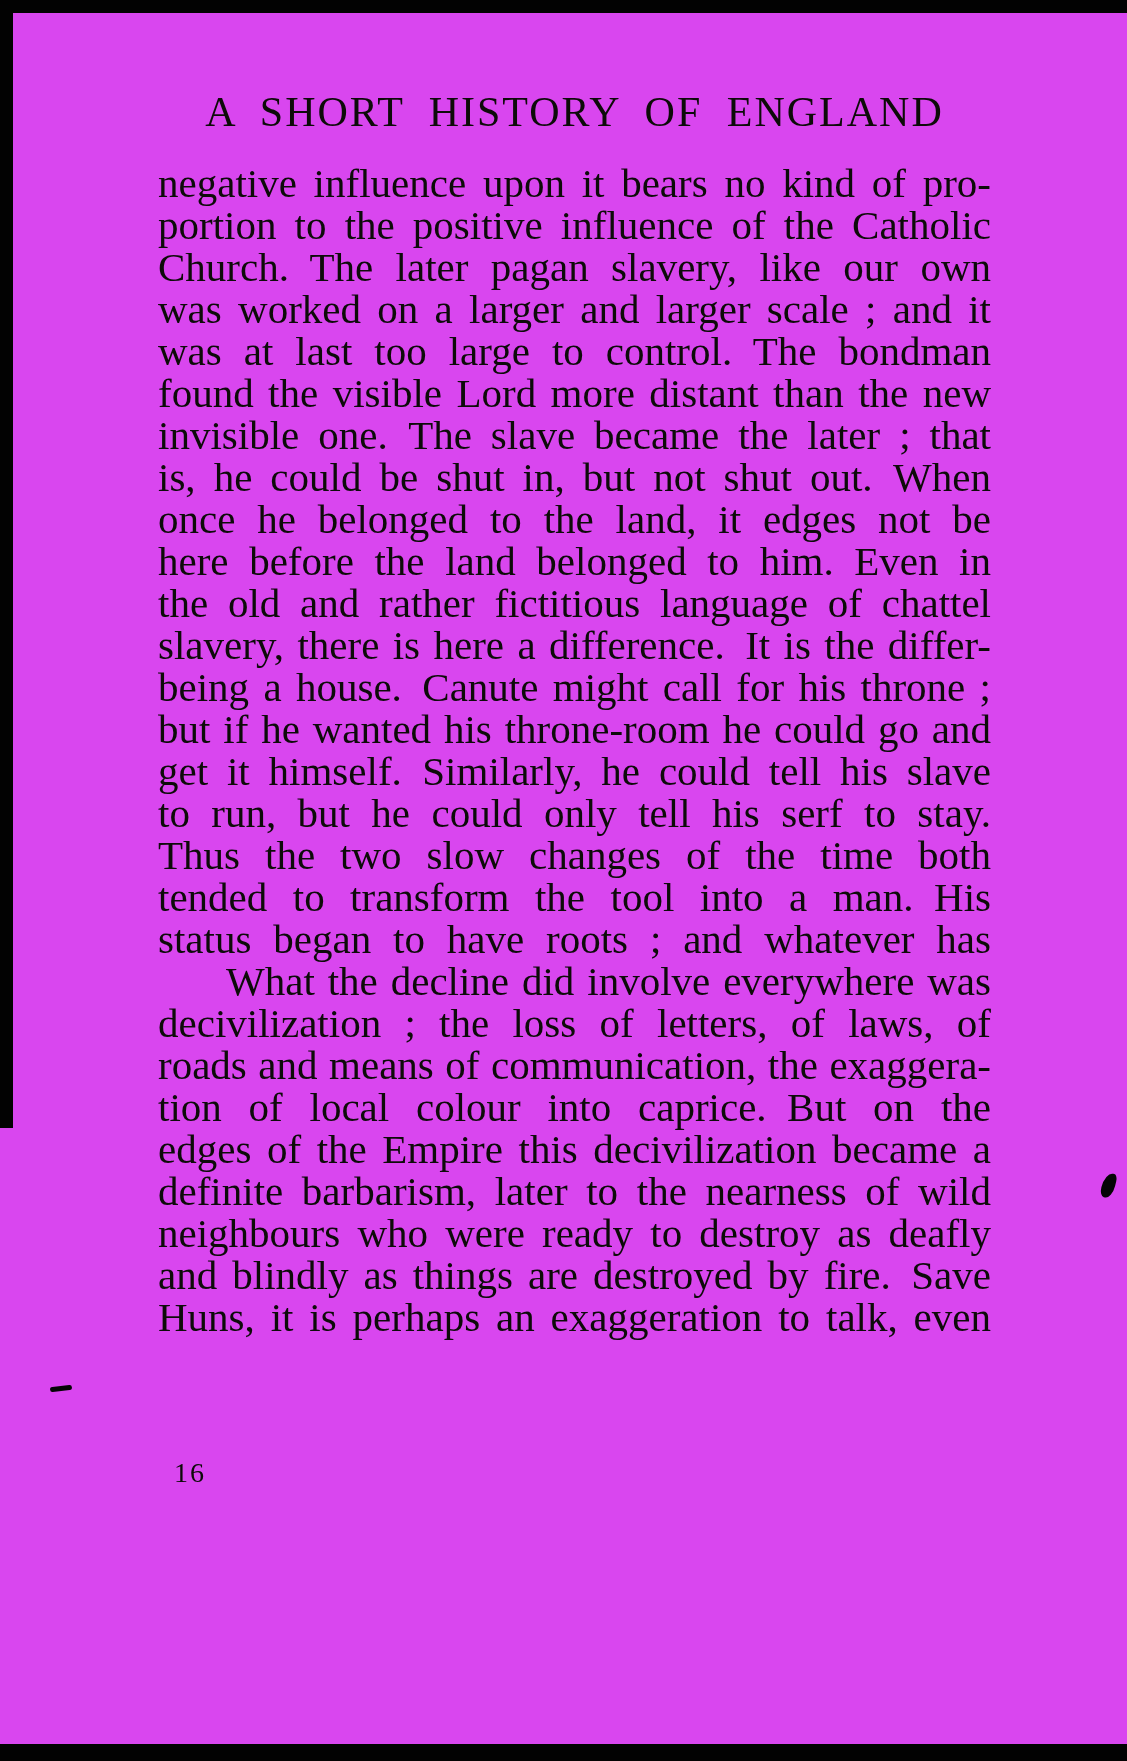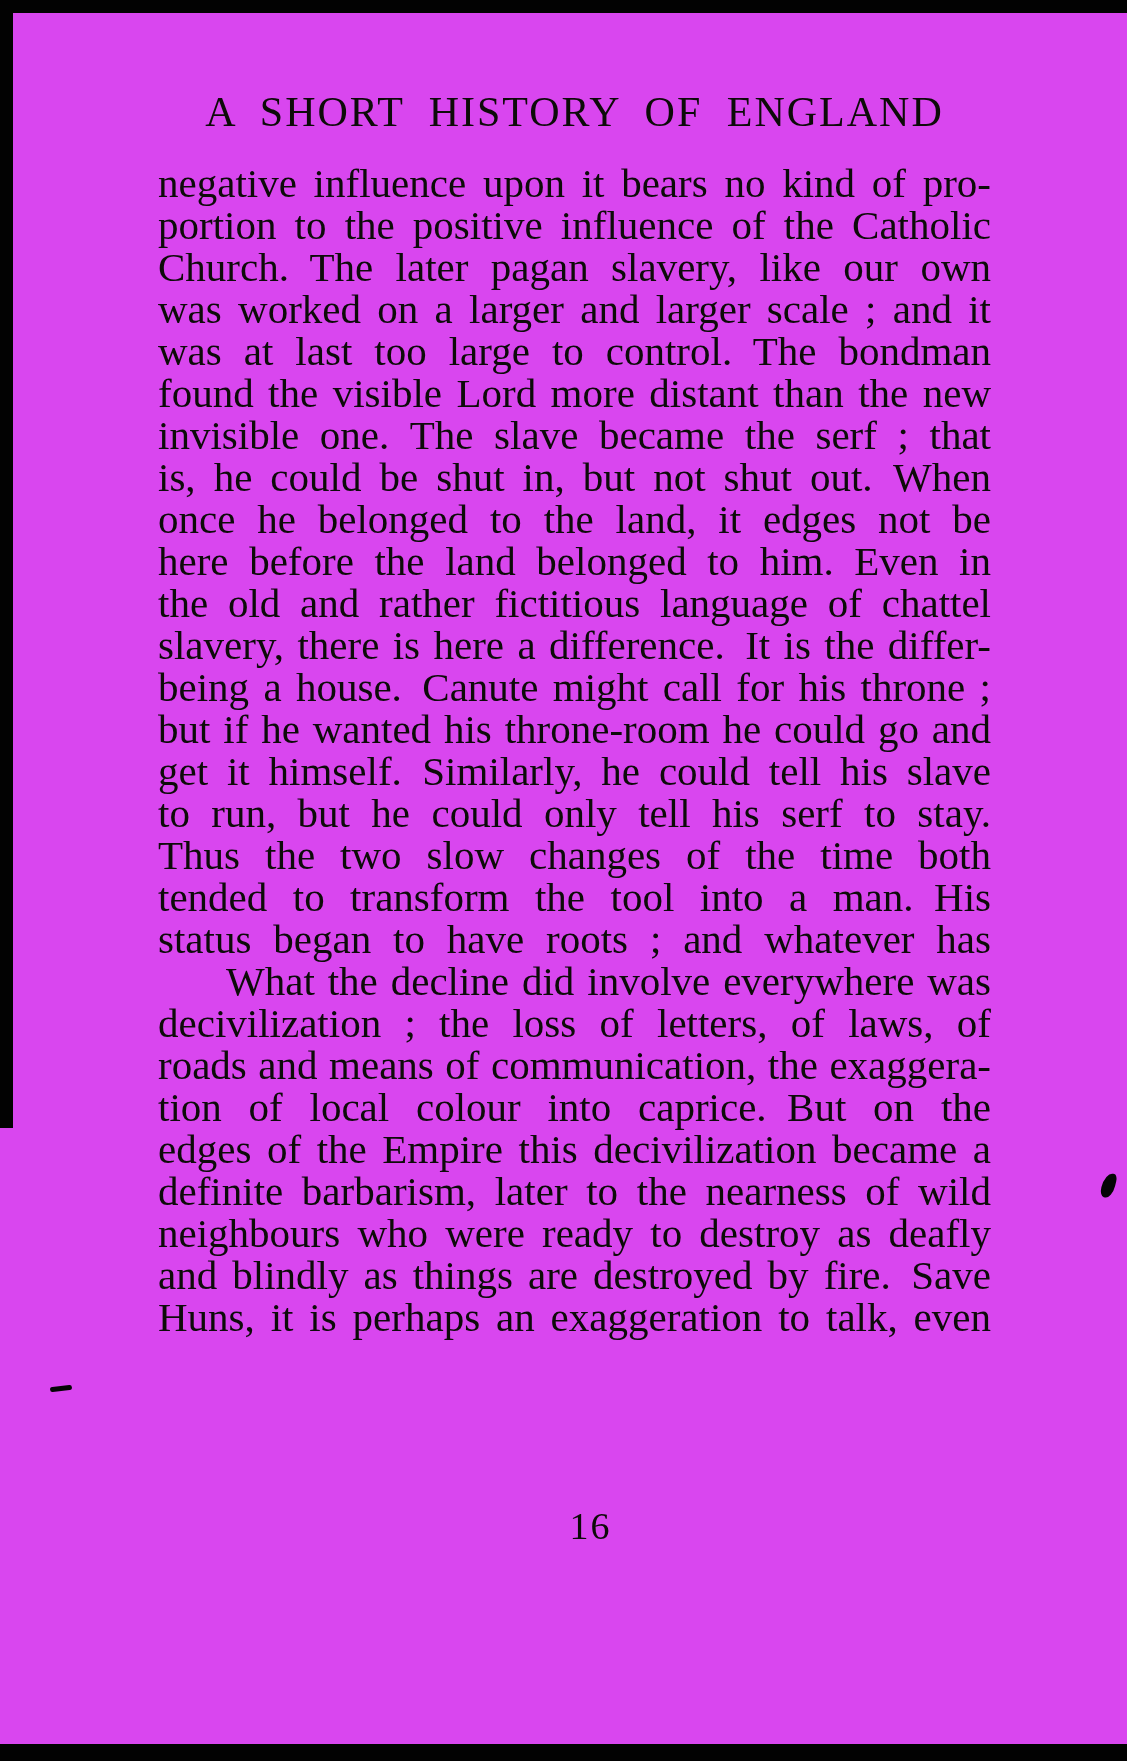--- a/index.html
+++ b/index.html
@@ -26,22 +26,22 @@
   .line {
     height:42px; line-height:42px;
     font-size:41px;
     text-align:justify; text-align-last:justify;
     word-spacing:1px;
     color:#0d0b09;
   }
   .line.flush { text-align-last:left; }
   .line.indent { text-indent:68px; }
   .folio {
-    position:absolute; top:1503px; left:174px; width:833px;
-    text-align:center; font-size:38px; line-height:46px;
+    position:absolute; top:1450px; left:174px; width:833px;
+    font-size:28px; line-height:46px;
     letter-spacing:2px; color:#0d0b09;
   }
   
   .b-top    { position:absolute; top:0; left:0; width:1127px; height:13px; background:#020202; }
   .b-left   { position:absolute; top:0; left:0; width:13px; height:1128px; background:#020202; }
   .b-bottom { position:absolute; left:0; bottom:0; width:1127px; height:17px; background:#020202; }
   .mark-right {
     position:absolute; top:1173px; left:1102px; width:13px; height:25px;
     background:#050505; border-radius:70% 30% 60% 40%; transform:rotate(14deg);
   }
@@ -57,21 +57,21 @@
 
   <div class="title">A SHORT HISTORY OF ENGLAND</div>
 
   <div class="text-block">
       <div class="line">negative influence upon it bears no kind of pro-</div>
       <div class="line">portion to the positive influence of the Catholic</div>
       <div class="line">Church. The later pagan slavery, like our own</div>
       <div class="line">was worked on a larger and larger scale ; and it</div>
       <div class="line">was at last too large to control. The bondman</div>
       <div class="line">found the visible Lord more distant than the new</div>
-      <div class="line">invisible one. The slave became the serf ; that</div>
+      <div class="line">invisible one. The slave became the later ; that</div>
       <div class="line">is, he could be shut in, but not shut out. When</div>
       <div class="line">once he belonged to the land, it edges not be</div>
       <div class="line">here before the land belonged to him. Even in</div>
       <div class="line">the old and rather fictitious language of chattel</div>
       <div class="line">slavery, there is here a difference. It is the differ-</div>
       <div class="line">being a house. Canute might call for his throne ;</div>
       <div class="line">but if he wanted his throne-room he could go and</div>
       <div class="line">get it himself. Similarly, he could tell his slave</div>
       <div class="line">to run, but he could only tell his serf to stay.</div>
       <div class="line">Thus the two slow changes of the time both</div>

